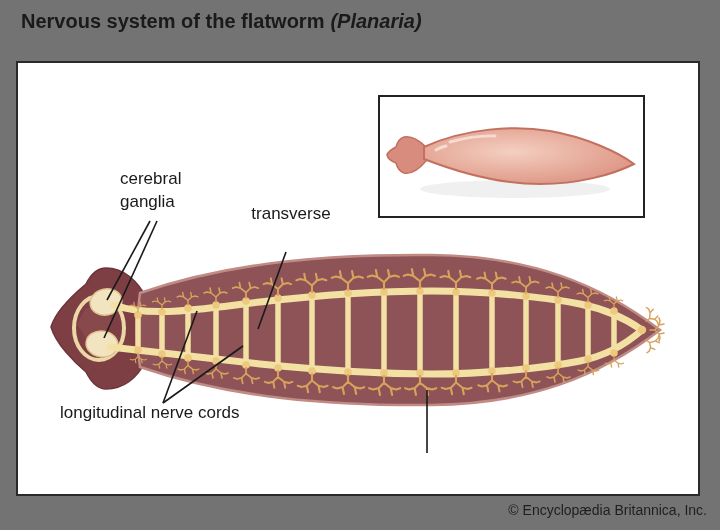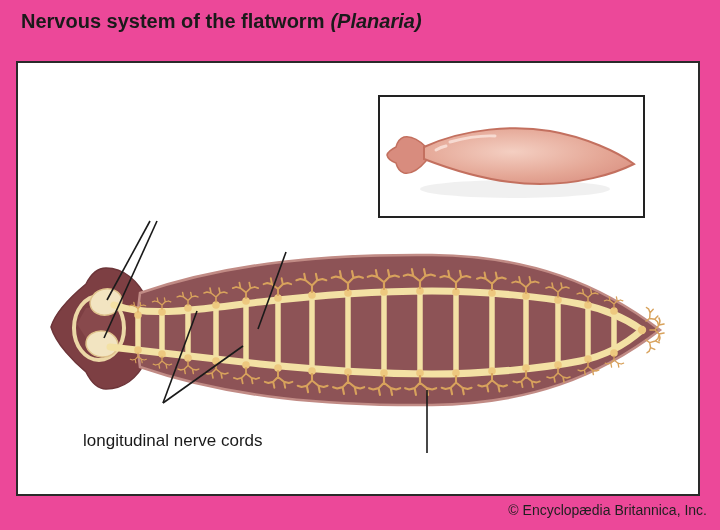--- a/index.html
+++ b/index.html
@@ -1,33 +1,33 @@
 <!DOCTYPE html>
 <html style="--ink: #1a1a1a; --body: #8d5356; --body-rim: #c18b85; --head: #7d3f43; --ring: #ecd7a6; --nerve: #f3e1a4; --nerve-node: #edc87f; --nerve-branch: #d8a25c; --ganglia: #f2e4c1; --inset-worm-dark: #d88c7e; --inset-worm-light: #f4cfc2;"><head>
 <meta charset="utf-8">
 <style>
   html,body{margin:0;padding:0;background:#fff;}
-  #page{position:relative;width:720px;height:530px;background:#ec4899;overflow:hidden;
+  #page{position:relative;width:720px;height:530px;background:#737373;overflow:hidden;
         font-family:"Liberation Sans", sans-serif;color:var(--ink);}
 
   .page-title{position:absolute;left:21px;top:10px;font-size:20px;font-weight:bold;
               color:var(--ink);white-space:nowrap;}
   .page-title .species{font-style:italic;margin-left:6px;}
 
   .figure-frame{position:absolute;left:16px;top:61px;width:684px;height:435px;
                 border:2px solid #2a2a2a;background:#fff;box-sizing:border-box;}
   .inset-frame{position:absolute;left:378px;top:95px;width:267px;height:123px;
                border:2px solid #222;background:#fff;box-sizing:border-box;}
 
   .diagram-svg{position:absolute;left:0;top:0;pointer-events:none;}
 
   .diagram-label{position:absolute;font-size:17px;line-height:23px;color:var(--ink);}
   .label-cerebral{left:120px;top:167px;text-align:left;}
   .label-transverse{left:221px;top:202px;width:140px;text-align:center;}
-  .label-longitudinal{left:60px;top:429px;margin-left:23px;}
+  .label-longitudinal{left:60px;top:401px;}
   .label-peripheral{left:351px;top:457px;}
 
   .credit{position:absolute;right:13px;top:502px;font-size:14px;color:#1f1f1f;}
 
   
   .worm-head{fill:var(--head);stroke:#6d3539;stroke-width:1.5;}
   .worm-body{fill:var(--body);stroke:var(--body-rim);stroke-width:2.5;}
   .nerve-ring{fill:none;stroke:var(--ring);stroke-width:4;}
   .head-septum{fill:#88494c;}
   .ganglion{fill:var(--ganglia);stroke:#dfc28c;stroke-width:1.5;}
@@ -199,22 +199,27 @@
       <ellipse cx="135" cy="92" rx="95" ry="9" fill="#000" opacity="0.06"></ellipse>
       <path class="inset-worm-head" d="M46,50 Q34,38 24,40 Q18,42 16,50 Q8,54 7,58 Q8,63 16,66
            Q18,74 24,76 Q34,78 46,64 Q49,57 46,50 Z"></path>
       <path class="inset-worm-body" fill="url(#wormGrad)" d="M44,50 C85,31 135,28 170,34 C205,40 238,55 254,67
            C232,78 198,87 160,87 C120,87 80,76 44,62 Z"></path>
       <path class="inset-highlight" d="M70,45 Q95,38 115,39"></path>
       <path class="inset-highlight" d="M56,53 Q61,50 66,49"></path>
     </svg>
   </div>
 
+  <div class="diagram-label label-cerebral">
+    <div>cerebral</div>
+    <div>ganglia</div>
+  </div>
 
   <div class="diagram-label label-transverse">
+    <div>transverse</div>
   </div>
 
   <div class="diagram-label label-longitudinal">longitudinal nerve cords</div>
 
 
   <div class="credit">© Encyclopædia Britannica, Inc.</div>
 
 </div>
 
 </body></html>

